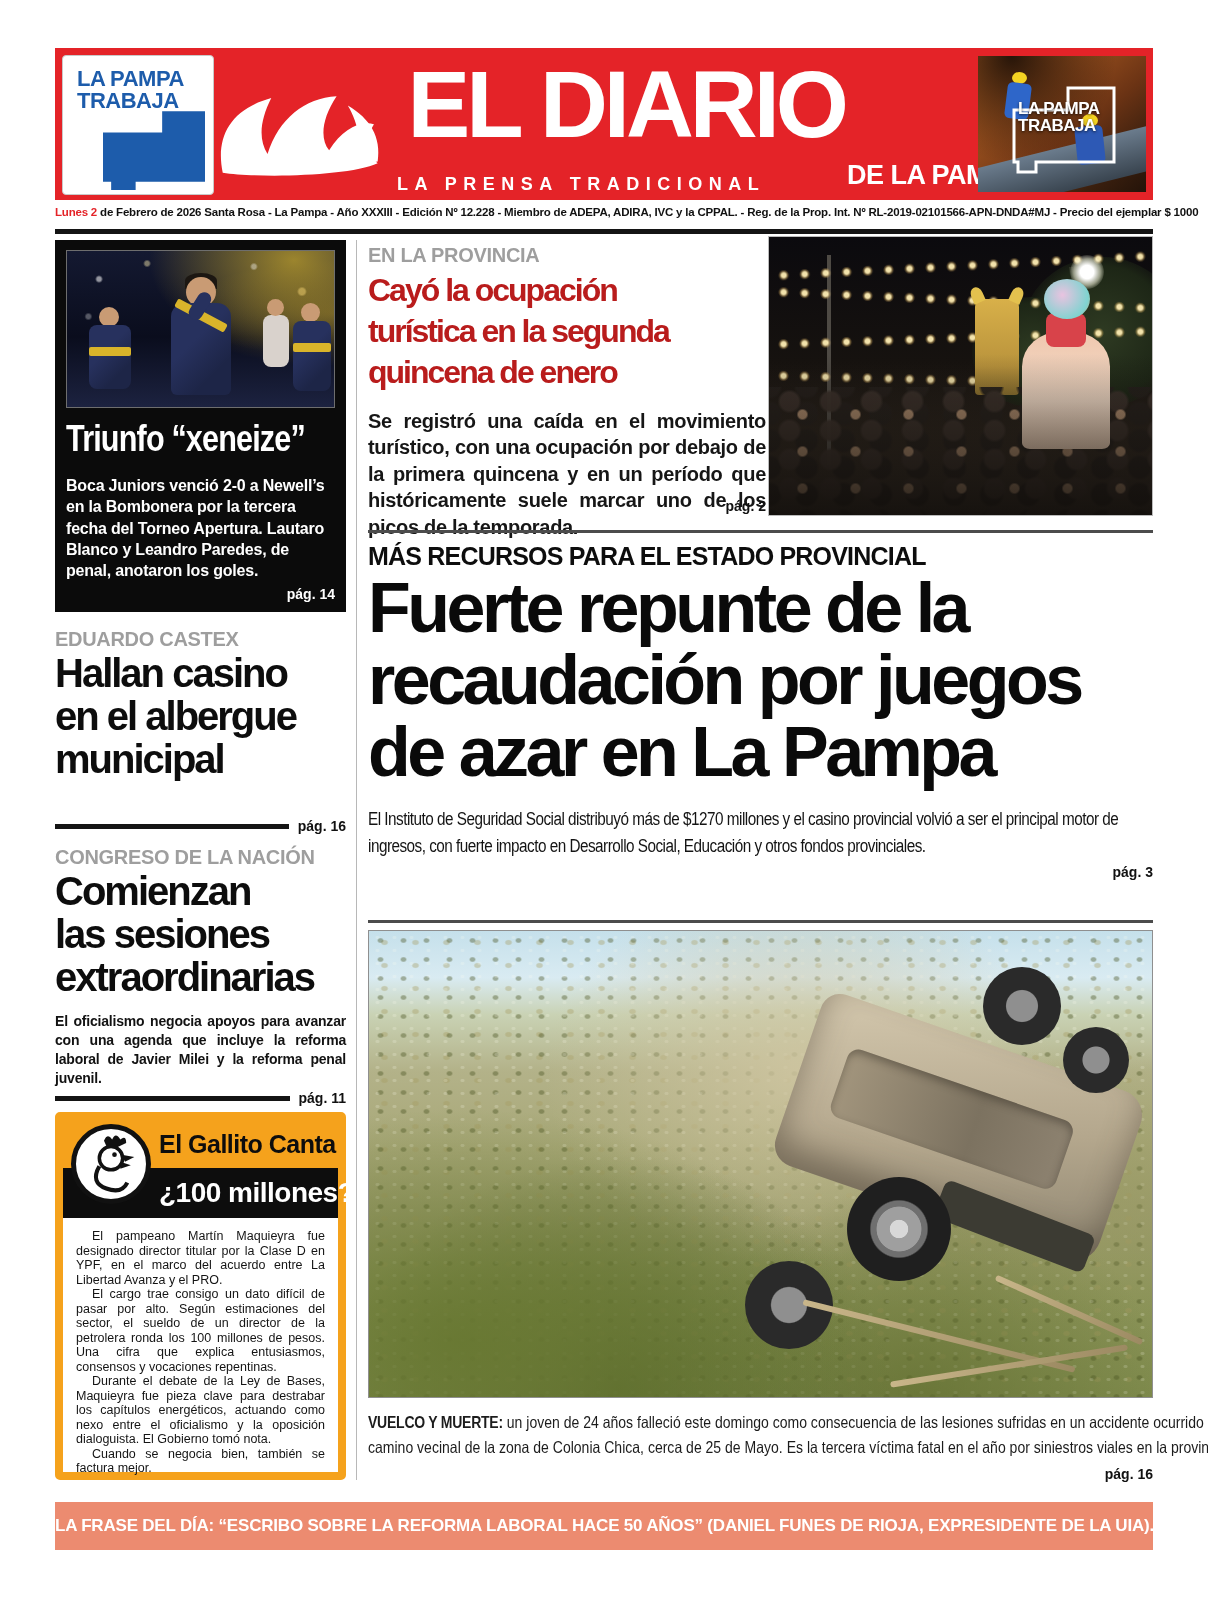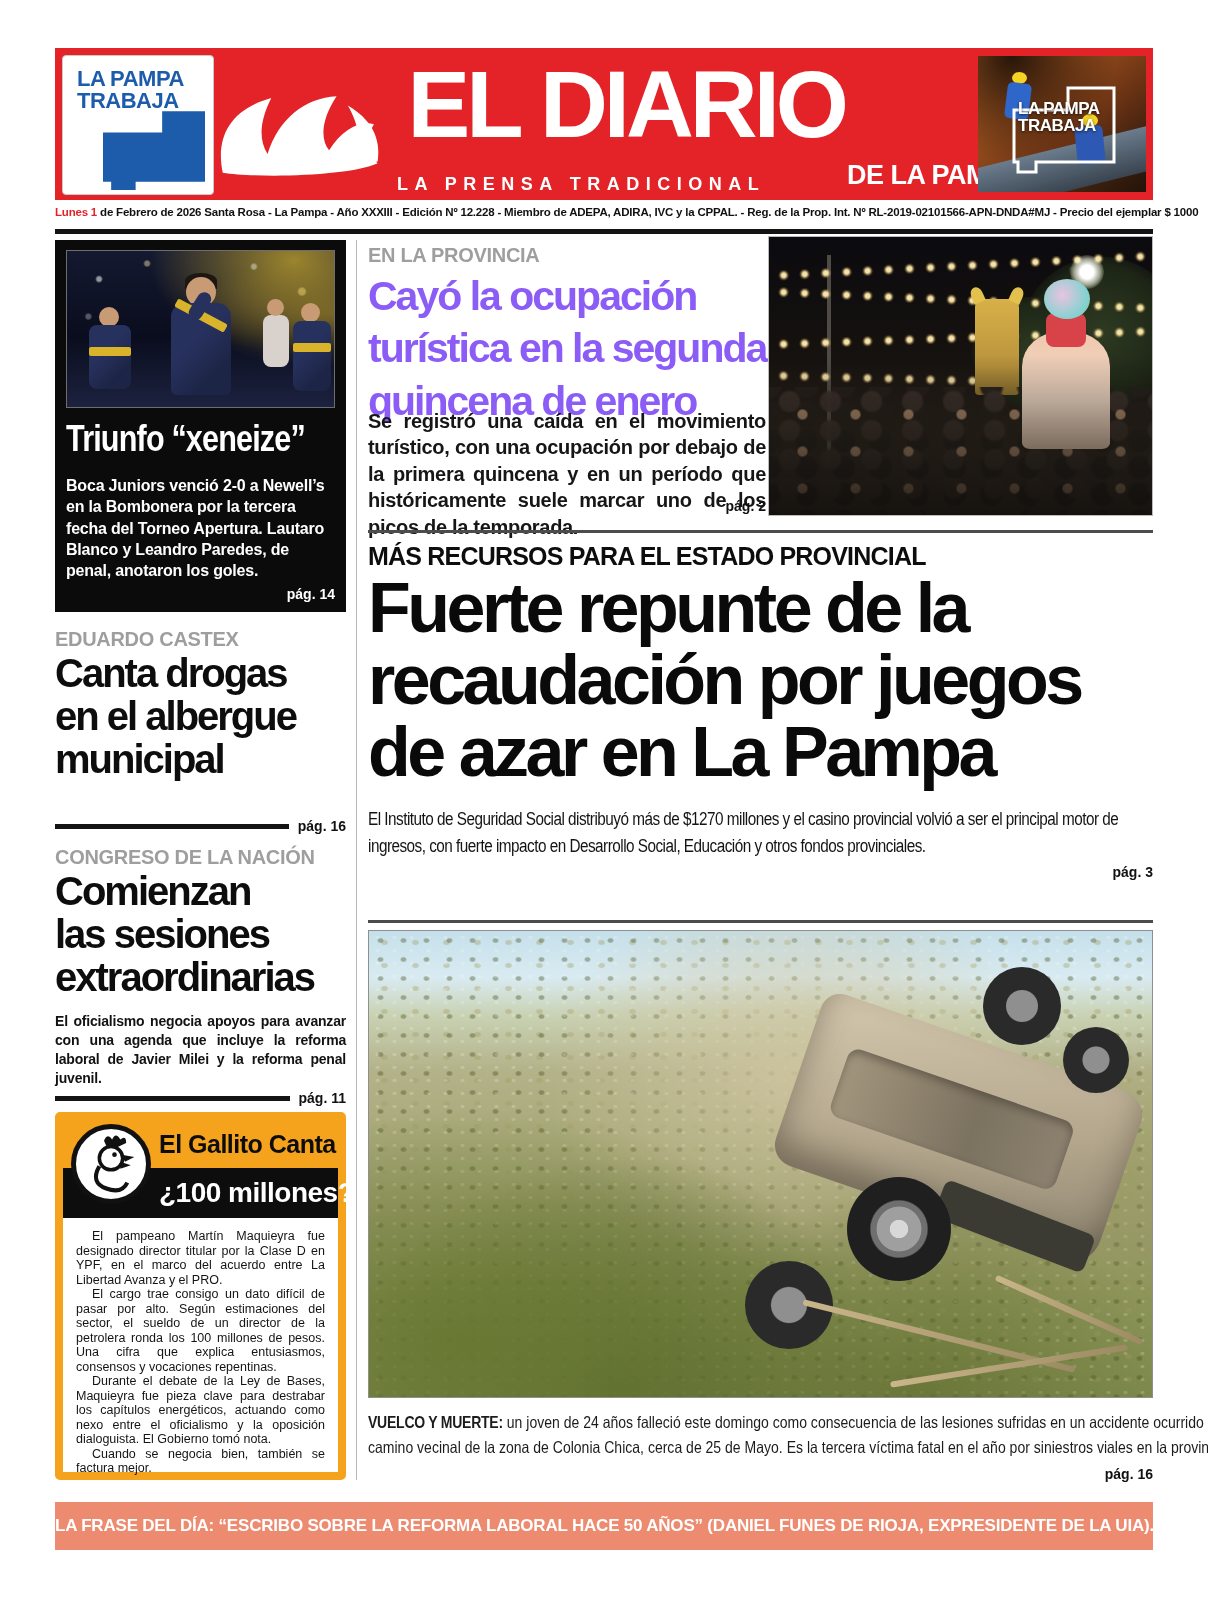--- a/index.html
+++ b/index.html
@@ -78,22 +78,22 @@
   .g-head2{height:50px;background:#0d0d0d;line-height:50px;padding-left:96px;font-weight:bold;
            font-size:28px;letter-spacing:-.5px;color:#fff;white-space:nowrap;}
   .g-circle{position:absolute;left:8px;top:4px;width:80px;height:80px;border-radius:50%;background:#fff;
             border:5px solid #111;box-sizing:border-box;overflow:hidden;}
   .g-body{padding:11px 13px 6px;font-size:12.5px;line-height:14.5px;color:#141414;text-align:justify;}
   .g-body p{margin:0;text-indent:16px;}
 
   
   .rightcol{position:absolute;left:368px;top:236px;width:785px;}
   .turismo-kicker{position:absolute;left:0;top:8px;}
-  .red-headline{position:absolute;left:0;top:34px;width:400px;font-weight:bold;font-size:41px;
-                line-height:1.28;letter-spacing:-2px;color:#8b5cf6;}
+  .red-headline{position:absolute;left:0;top:34px;width:400px;font-weight:bold;font-size:32px;
+                line-height:1.28;letter-spacing:-2px;color:#b91c1c;}
   .turismo-body{position:absolute;left:0;top:172px;width:398px;font-weight:bold;font-size:20px;
                 line-height:1.32;letter-spacing:-.3px;color:#161616;text-align:justify;}
   .turismo-page{position:absolute;left:0;top:262px;width:398px;text-align:right;font-weight:bold;font-size:14px;}
 
   .carnival{position:absolute;left:400px;top:0;width:385px;height:280px;border:1px solid #bbb;
             box-sizing:border-box;overflow:hidden;background:linear-gradient(180deg,#0b0a0e 0%,#16120f 45%,#2b241c 72%,#3a3129 100%);}
   .lights{position:absolute;left:-10%;width:120%;height:14px;background-image:
       radial-gradient(circle,rgba(255,238,180,.95) 2.2px,rgba(255,205,110,.35) 4px,transparent 5.5px);
       background-size:21px 14px;background-repeat:repeat-x;}
   .lamp{position:absolute;right:48px;top:18px;width:34px;height:34px;border-radius:50%;
@@ -197,21 +197,21 @@
         <polygon points="8,30 62,30 62,8 108,8 108,82 30,82 30,92 12,92 12,82 8,82" fill="none" stroke="#ffffff" stroke-width="3"></polygon>
       </svg>
       <div class="worker-caption">
         <div>LA PAMPA</div>
         <div>TRABAJA</div>
       </div>
     </div>
   </div>
 
   <div class="dateline">
-    <span class="red">Lunes 1</span><span> de Febrero de 2026  Santa Rosa - La Pampa - Año XXXIII -  Edición Nº 12.228  - Miembro de ADEPA, ADIRA, IVC y la CPPAL. - Reg. de la Prop. Int. Nº RL-2019-02101566-APN-DNDA#MJ - Precio del ejemplar $ 1000</span>
+    <span class="red">Lunes 2</span><span> de Febrero de 2026  Santa Rosa - La Pampa - Año XXXIII -  Edición Nº 12.228  - Miembro de ADEPA, ADIRA, IVC y la CPPAL. - Reg. de la Prop. Int. Nº RL-2019-02101566-APN-DNDA#MJ - Precio del ejemplar $ 1000</span>
   </div>
   <div class="black-rule"></div>
   <div class="col-divider"></div>
 
   <div class="leftcol">
 
     <div class="boca-card">
       <div class="boca-photo">
         <div class="bokeh"></div>
         <div class="head" style="left:32px;top:56px;width:20px;height:20px;"></div>
@@ -228,21 +228,21 @@
         <div class="torso" style="left:226px;top:70px;width:38px;height:70px;"></div>
         <div class="band" style="left:226px;top:92px;width:38px;"></div>
       </div>
       <div class="boca-headline">Triunfo “xeneize”</div>
       <div class="boca-body">Boca Juniors venció 2-0 a Newell’s en la Bombonera por la tercera fecha del Torneo Apertura. Lautaro Blanco y Leandro Paredes, de penal, anotaron los goles.</div>
       <div class="boca-page">pág. 14</div>
     </div>
 
     <div class="abs kicker" style="left:0;top:388px;">EDUARDO CASTEX</div>
     <div class="abs black-headline" style="left:0;top:412px;width:291px;">
-      <div>Canta drogas</div>
+      <div>Hallan casino</div>
       <div>en el albergue</div>
       <div>municipal</div>
     </div>
     <div class="abs rule-row" style="left:0;top:578px;width:291px;">
       <div class="bar"></div>
       <div class="pg">pág. 16</div>
     </div>
 
     <div class="abs kicker" style="left:0;top:606px;">CONGRESO DE LA NACIÓN</div>
     <div class="abs black-headline" style="left:0;top:630px;width:291px;">

